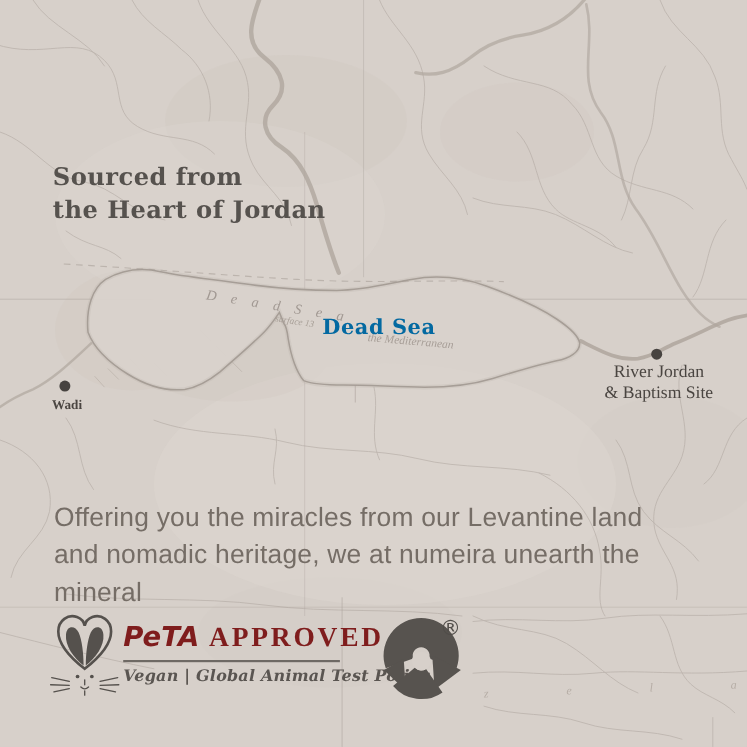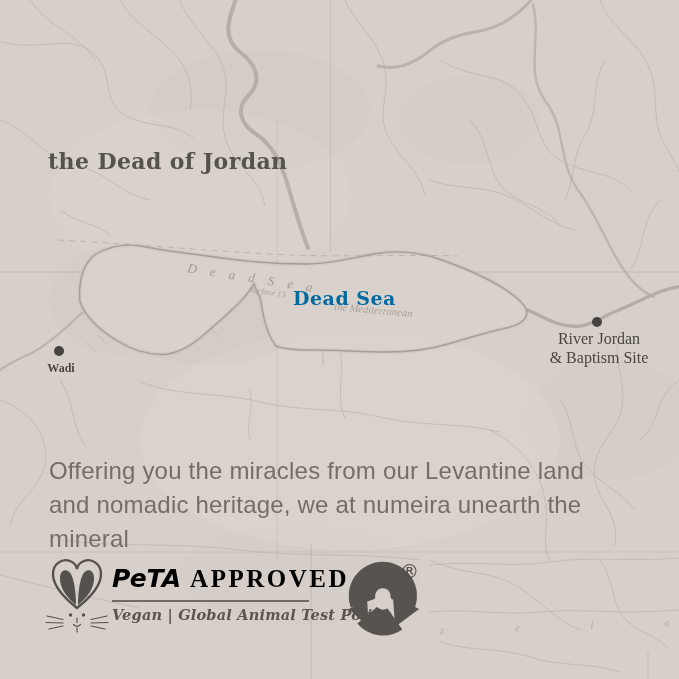--- a/index.html
+++ b/index.html
@@ -28,21 +28,21 @@
   }
   .place span{display:block;}
   .wadi{left:8px;top:358px;width:106px;font-size:12px;font-weight:700;line-height:21px;}
   .river{left:517px;top:329px;width:164px;font-size:16px;font-weight:500;line-height:19px;}
   .body-copy{
     left:49px;top:430px;width:560px;
     font-size:24px;line-height:34px;letter-spacing:.2px;
     color:#756d66;font-weight:400;
   }
   .body-copy span{display:block;}
-  .peta-line{left:112px;top:564px;white-space:nowrap;color:#000000;}
+  .peta-line{left:112px;top:564px;white-space:nowrap;color:#7f1d1d;}
   .peta-brand{
     font-family:"DejaVu Sans","Liberation Sans",sans-serif;
     font-style:italic;font-weight:800;font-size:25px;letter-spacing:0;
   }
   .peta-approved{
     font-family:"Liberation Serif","DejaVu Serif",serif;
     font-weight:600;font-size:25px;letter-spacing:2.5px;margin-left:9px;
   }
   .peta-rule{left:112px;top:600px;width:197px;height:2px;background:#6e6964;}
   .peta-sub{
@@ -153,21 +153,22 @@
     <text x="187" y="272" transform="rotate(9 187 272)" font-family="Liberation Serif, DejaVu Serif, serif" font-style="italic" font-size="13" letter-spacing="5" fill="#99908a" opacity="0.85">D e a d   S e a</text>
     <text x="250" y="292" transform="rotate(9 250 292)" font-family="Liberation Serif, serif" font-style="italic" font-size="8.5" fill="#a49b93" opacity="0.9">surface 13</text>
     <text x="334" y="310" transform="rotate(5 334 310)" font-family="Liberation Serif, serif" font-style="italic" font-size="10.5" fill="#a29992" opacity="0.9">the Mediterranean</text>
     <text x="440" y="634" transform="rotate(-2 440 634)" font-family="Liberation Serif, serif" font-style="italic" font-size="11" letter-spacing="34" fill="#aba29a" opacity="0.75">z e l a q</text>
 
     <circle cx="59" cy="351" r="5" fill="#474340"></circle>
     <circle cx="597" cy="322" r="5" fill="#474340"></circle>
   </svg>
 
   <h1 class="abs heading">
-    <span>the Dead of Jordan</span>
+    <span>Sourced from</span>
+    <span>the Heart of Jordan</span>
   </h1>
 
   <div class="abs dead-sea">Dead Sea</div>
 
   <div class="abs place wadi">
     <span>Wadi</span>
   </div>
 
   <div class="abs place river">
     <span>River Jordan</span>

